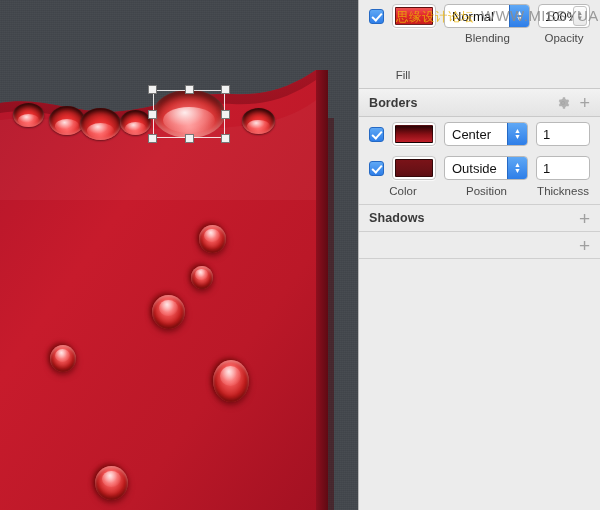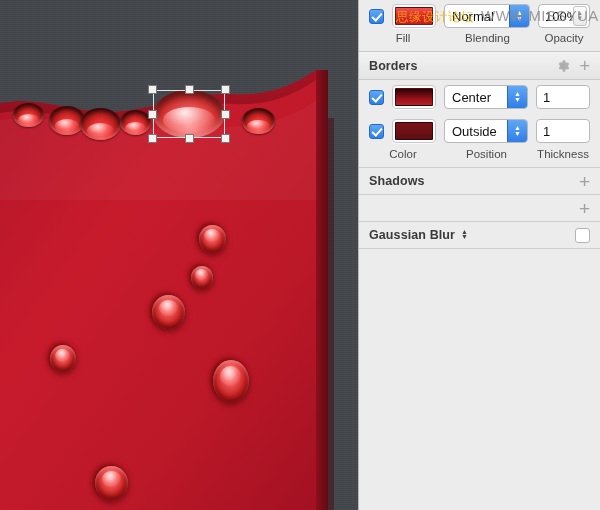--- a/index.html
+++ b/index.html
@@ -425,21 +425,21 @@
         </div>
         <div class="numfield stepper" style="flex:0 0 52px;width:52px;">
           <div class="nv">100%</div>
           <div class="stepper-arrows">
             <span>▲</span>
             <span>▼</span>
           </div>
         </div>
       </div>
       <div class="labels">
-        <div class="lb" style="width:68px;">Fill</div>
+        <div class="lb" style="width:68px;margin-top:37px;">Fill</div>
         <div class="lb" style="flex:1;">Blending</div>
         <div class="lb" style="width:52px;">Opacity</div>
       </div>
     </div>
 
     <div class="sec-header">
       <div class="sec-title">Borders</div>
       <div class="sec-spacer"></div>
       <span class="gear">
         <svg width="14" height="14" viewBox="0 0 24 24" fill="#a7a7a7" aria-hidden="true">
@@ -496,29 +496,20 @@
       <div class="sec-title">Shadows</div>
       <div class="sec-spacer"></div>
       <span class="plusbig">+</span>
     </div>
 
     <div class="hdr-plain">
       <div class="sec-spacer"></div>
       <span class="plusbig">+</span>
     </div>
 
-    <div class="hdr-plain">
-      <div class="sec-title">Gaussian Blur</div>
-      <span class="updown">
-        <span>▲</span>
-        <span>▼</span>
-      </span>
-      <div class="sec-spacer"></div>
-      <div class="chk empty"></div>
-    </div>
 
     <div class="panel-bottom"></div>
   </div>
 
   <div id="watermark">
     <span class="wm-cn">思缘设计论坛</span>
     <span class="wm-url">WWW.MISSYUAN.COM</span>
   </div>
 
 </div>

